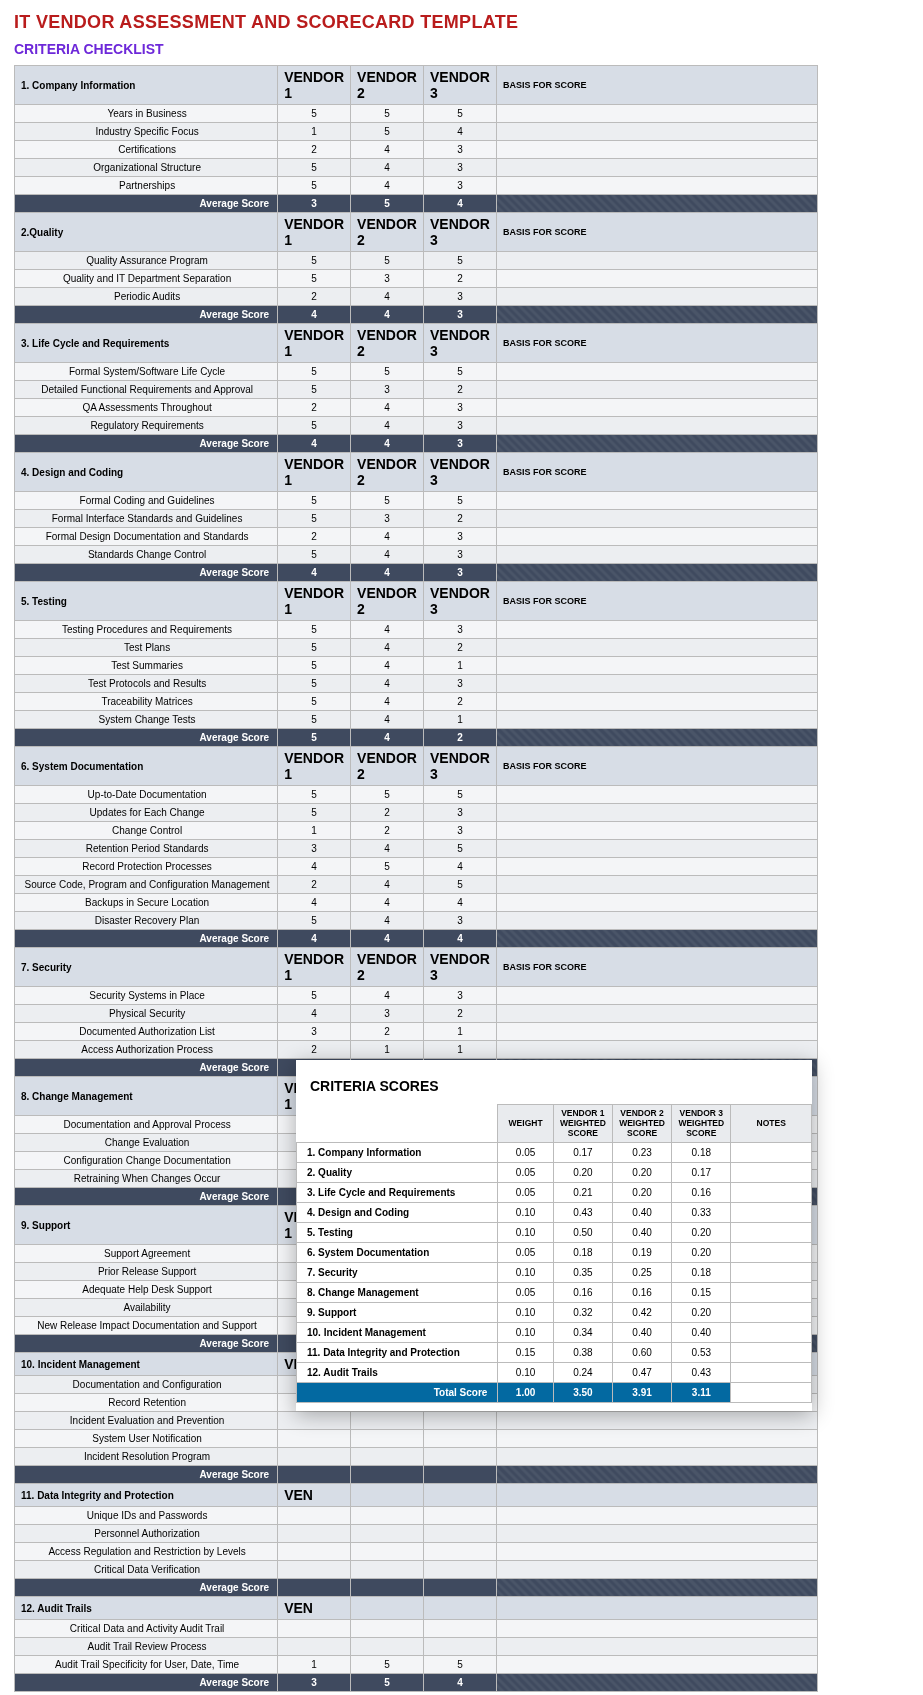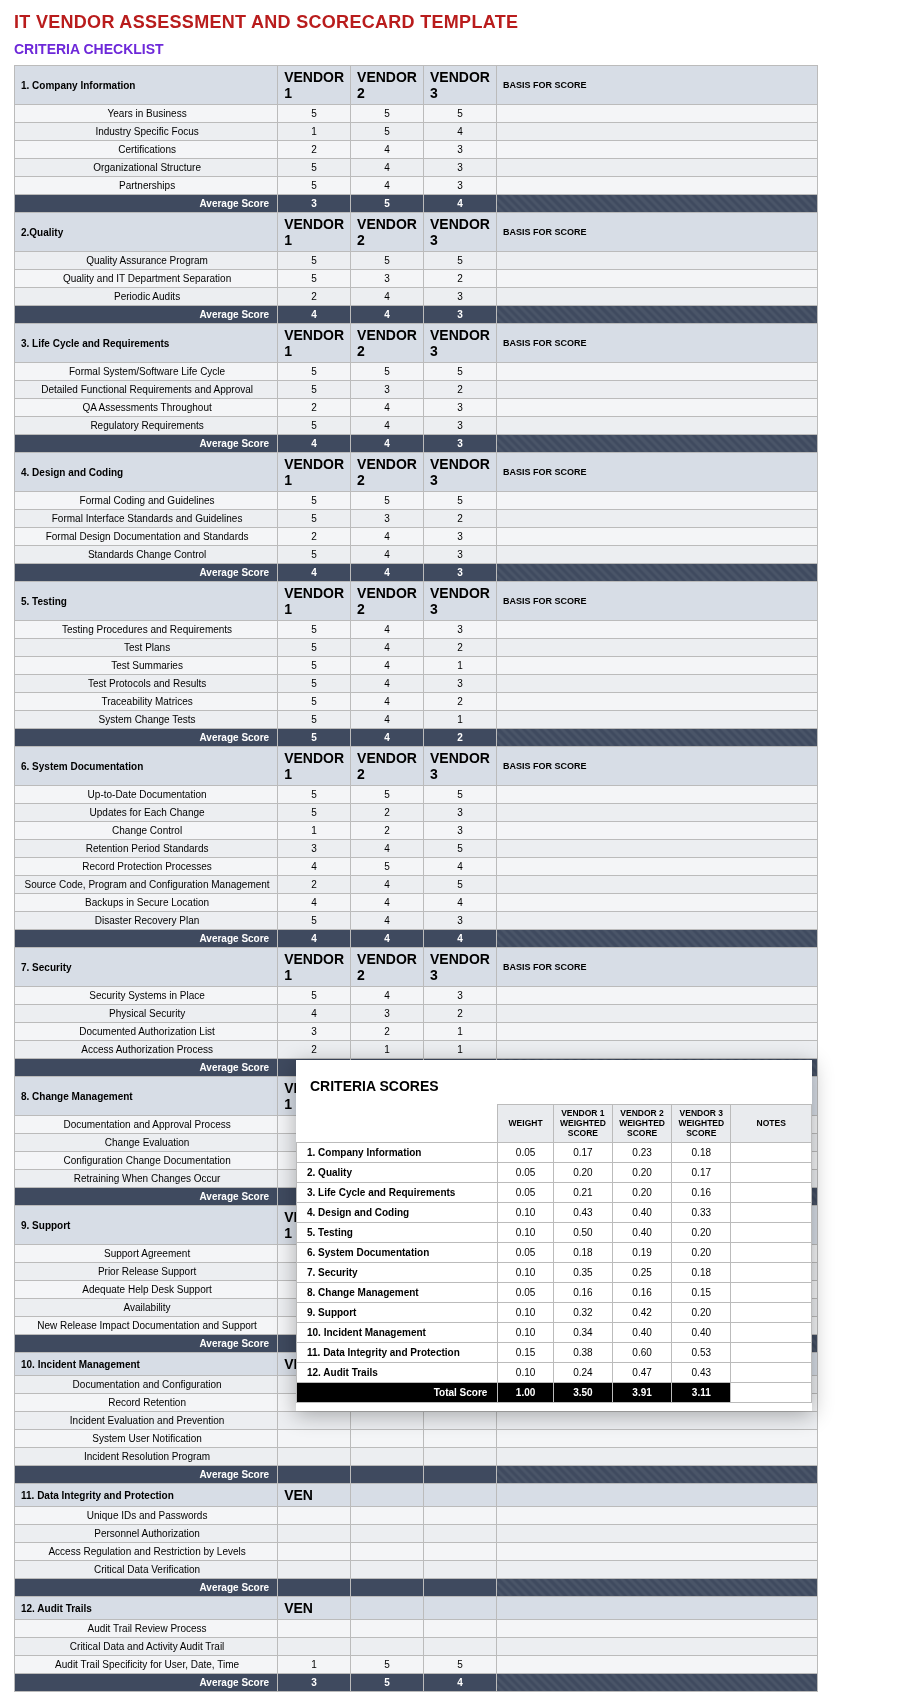--- a/index.html
+++ b/index.html
@@ -24,21 +24,21 @@
 .col-v { width: 60px; }
 .col-basis { width: 340px; }
 .overlay { position: absolute; top: 1060px; left: 296px; width: 516px; background: #fff; box-shadow: 0 4px 20px rgba(0,0,0,0.3); padding: 12px 0 8px; }
 .ov-title { font-size: 14px; font-weight: bold; padding: 6px 14px 10px; }
 .ov-table { width: 100%; border-collapse: collapse; }
 .ov-table th, .ov-table td { border: 1px solid #bbb; padding: 4px 6px; font-size: 10px; height: 20px; vertical-align: middle; }
 .ov-table th { background: #e9ebee; font-weight: bold; font-size: 8.5px; text-align: center; line-height: 1.15; }
 .ov-table th.first { background: #fff; border-left: none; border-top: none; }
 .ov-table .ov-name { text-align: left; font-weight: bold; padding-left: 10px; }
 .ov-table .ov-val { text-align: center; }
-.ov-total td { background: #000000; color: #fff; font-weight: bold; }
+.ov-total td { background: #0369a1; color: #fff; font-weight: bold; }
 .ov-total .ov-name { text-align: right; padding-right: 10px; }
 .ov-col-name { width: 200px; }
 .ov-col-w { width: 55px; }
 .ov-col-notes { width: 80px; }
 </style>
 </head>
 <body>
 
 <div class="page-title">IT VENDOR ASSESSMENT AND SCORECARD TEMPLATE</div>
 <div class="subtitle">CRITERIA CHECKLIST</div>
@@ -564,28 +564,28 @@
         <td class="hatch col-basis"></td>
       </tr>
       <tr class="section-hdr">
         <td class="sname col-name">12. Audit Trails</td>
         <td class="vcol col-v" colspan="1">VEN</td>
         <td class="vcol col-v"></td>
         <td class="vcol col-v"></td>
         <td class="basis col-basis"></td>
       </tr>
       <tr class="data-row">
+        <td class="rname col-name">Critical Data and Activity Audit Trail</td>
+        <td class="vval col-v"></td>
+        <td class="vval col-v"></td>
+        <td class="vval col-v"></td>
+        <td class="col-basis"></td>
+      </tr>
+      <tr class="data-row">
         <td class="rname col-name">Audit Trail Review Process</td>
-        <td class="vval col-v"></td>
-        <td class="vval col-v"></td>
-        <td class="vval col-v"></td>
-        <td class="col-basis"></td>
-      </tr>
-      <tr class="data-row">
-        <td class="rname col-name">Critical Data and Activity Audit Trail</td>
         <td class="vval col-v"></td>
         <td class="vval col-v"></td>
         <td class="vval col-v"></td>
         <td class="col-basis"></td>
       </tr>
       <tr class="data-row">
         <td class="rname col-name">Audit Trail Specificity for User, Date, Time</td>
         <td class="vval col-v">1</td>
         <td class="vval col-v">5</td>
         <td class="vval col-v">5</td>

